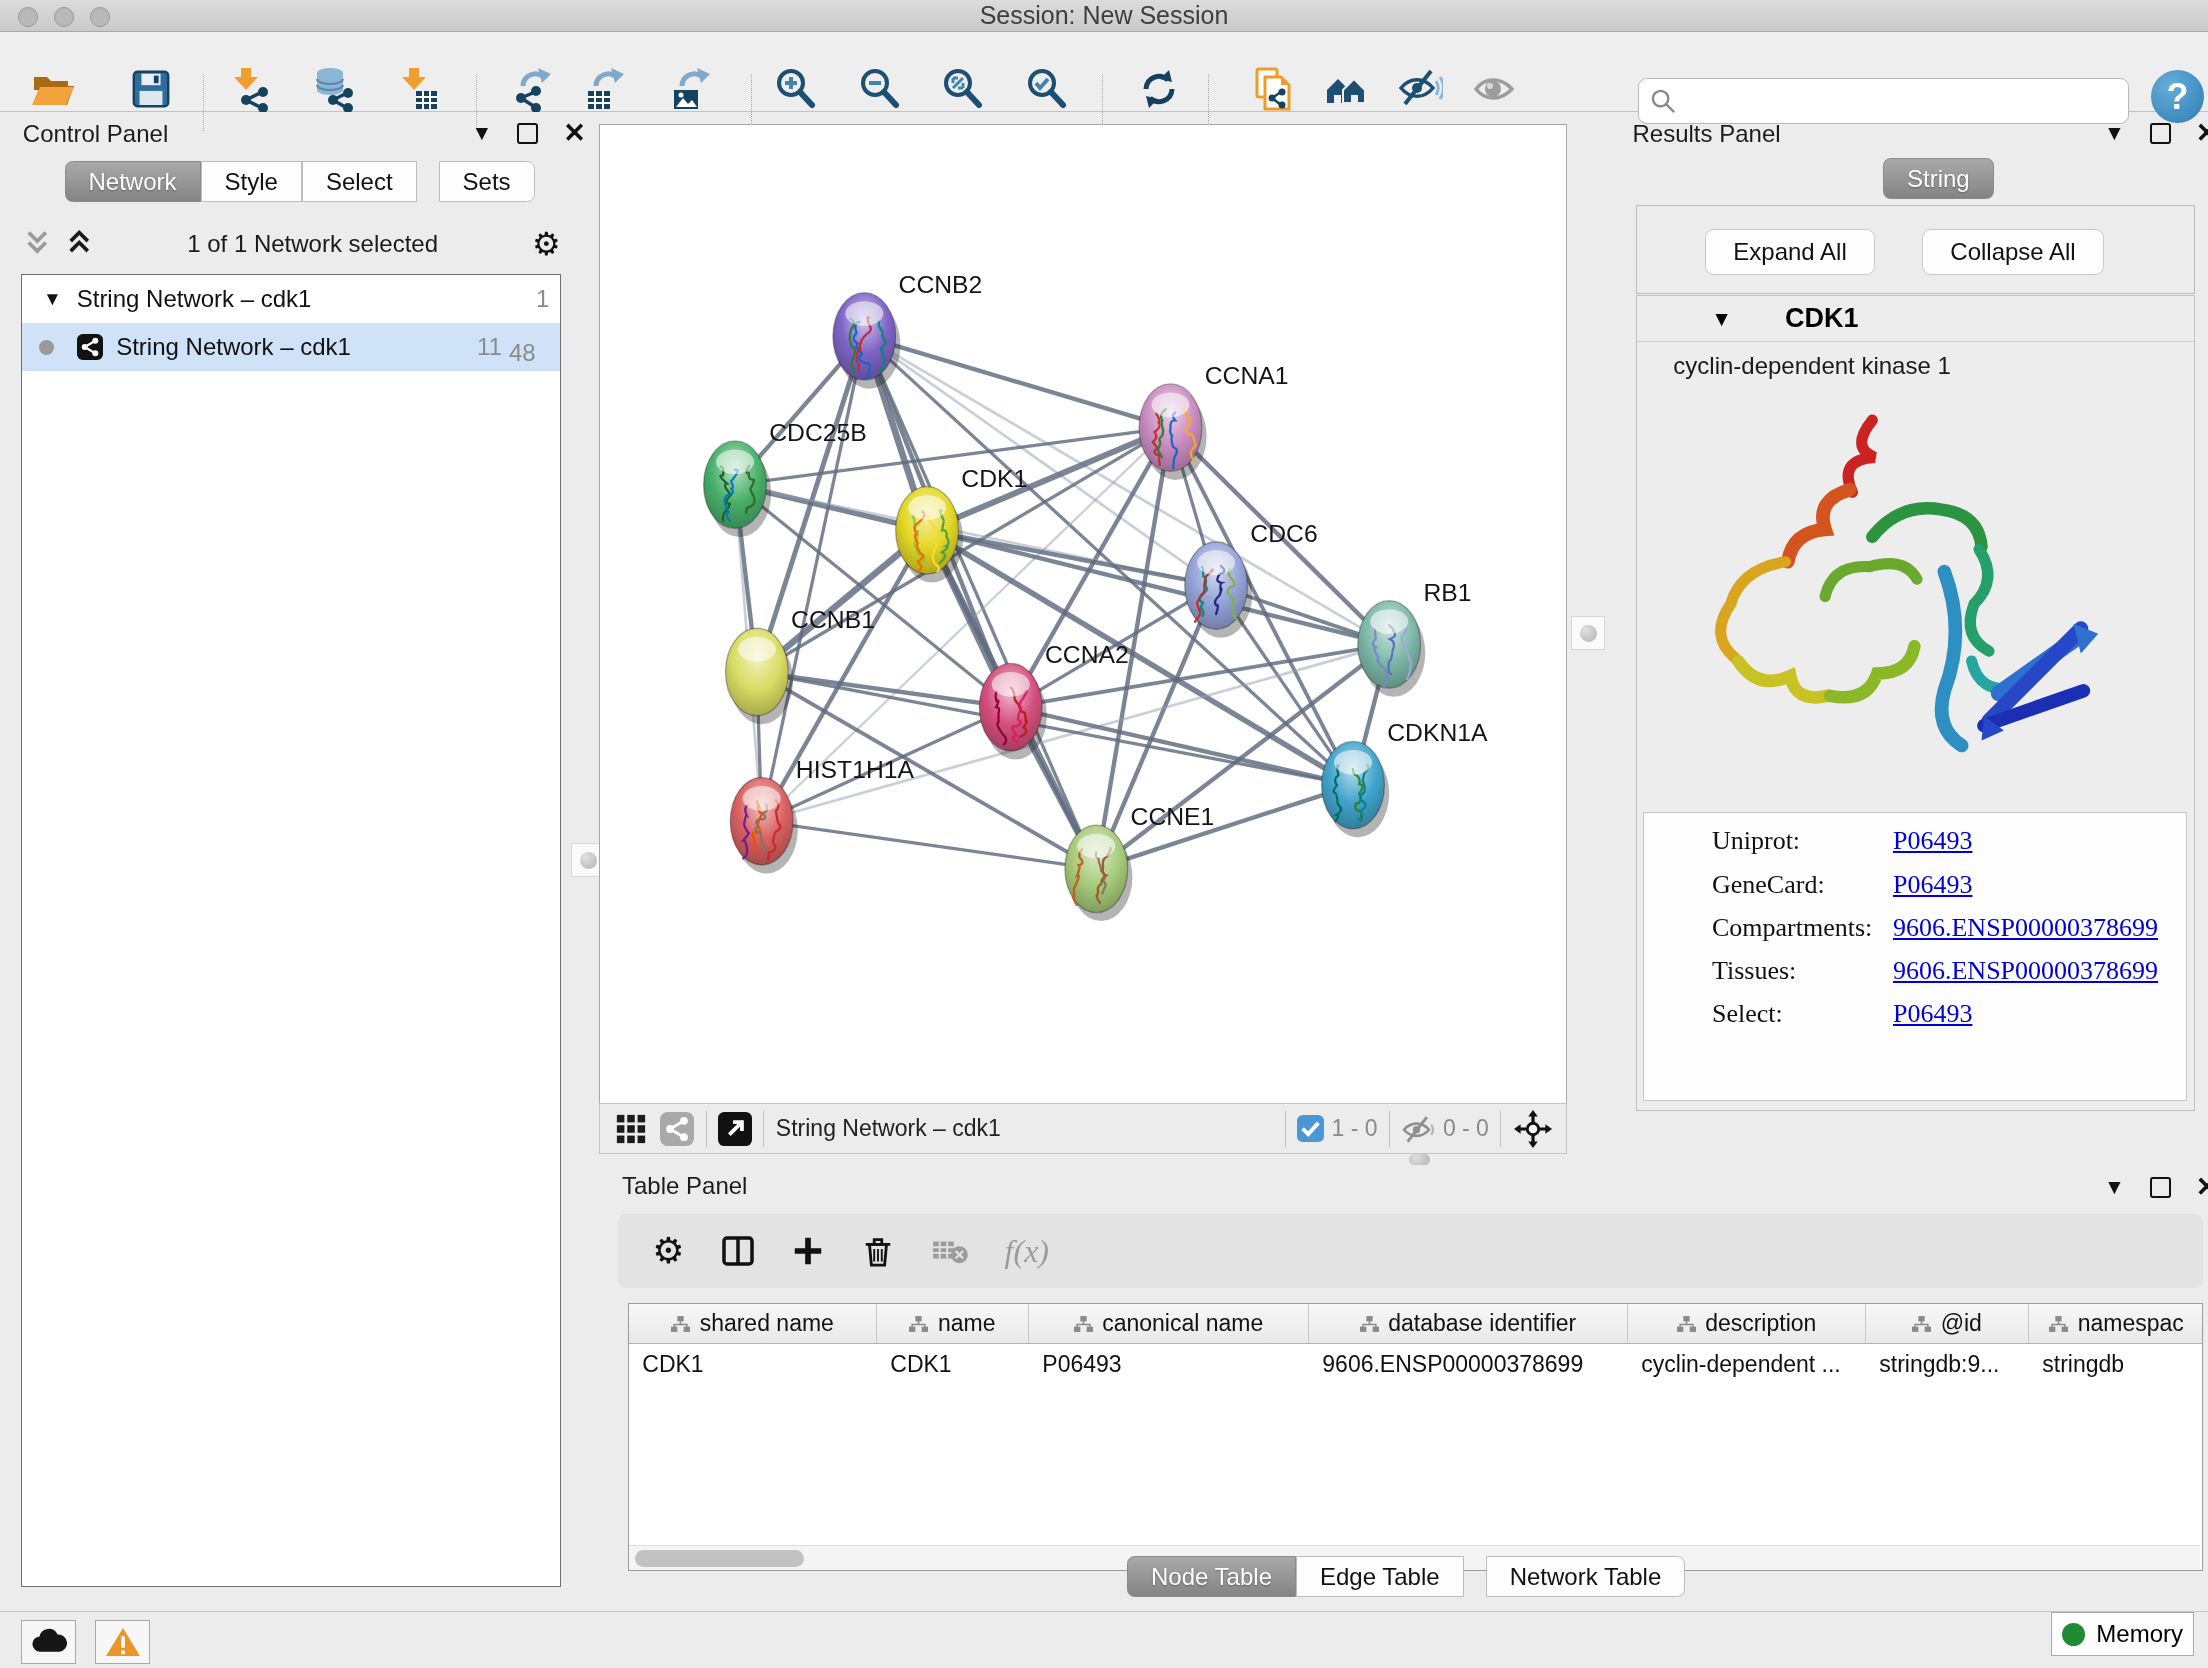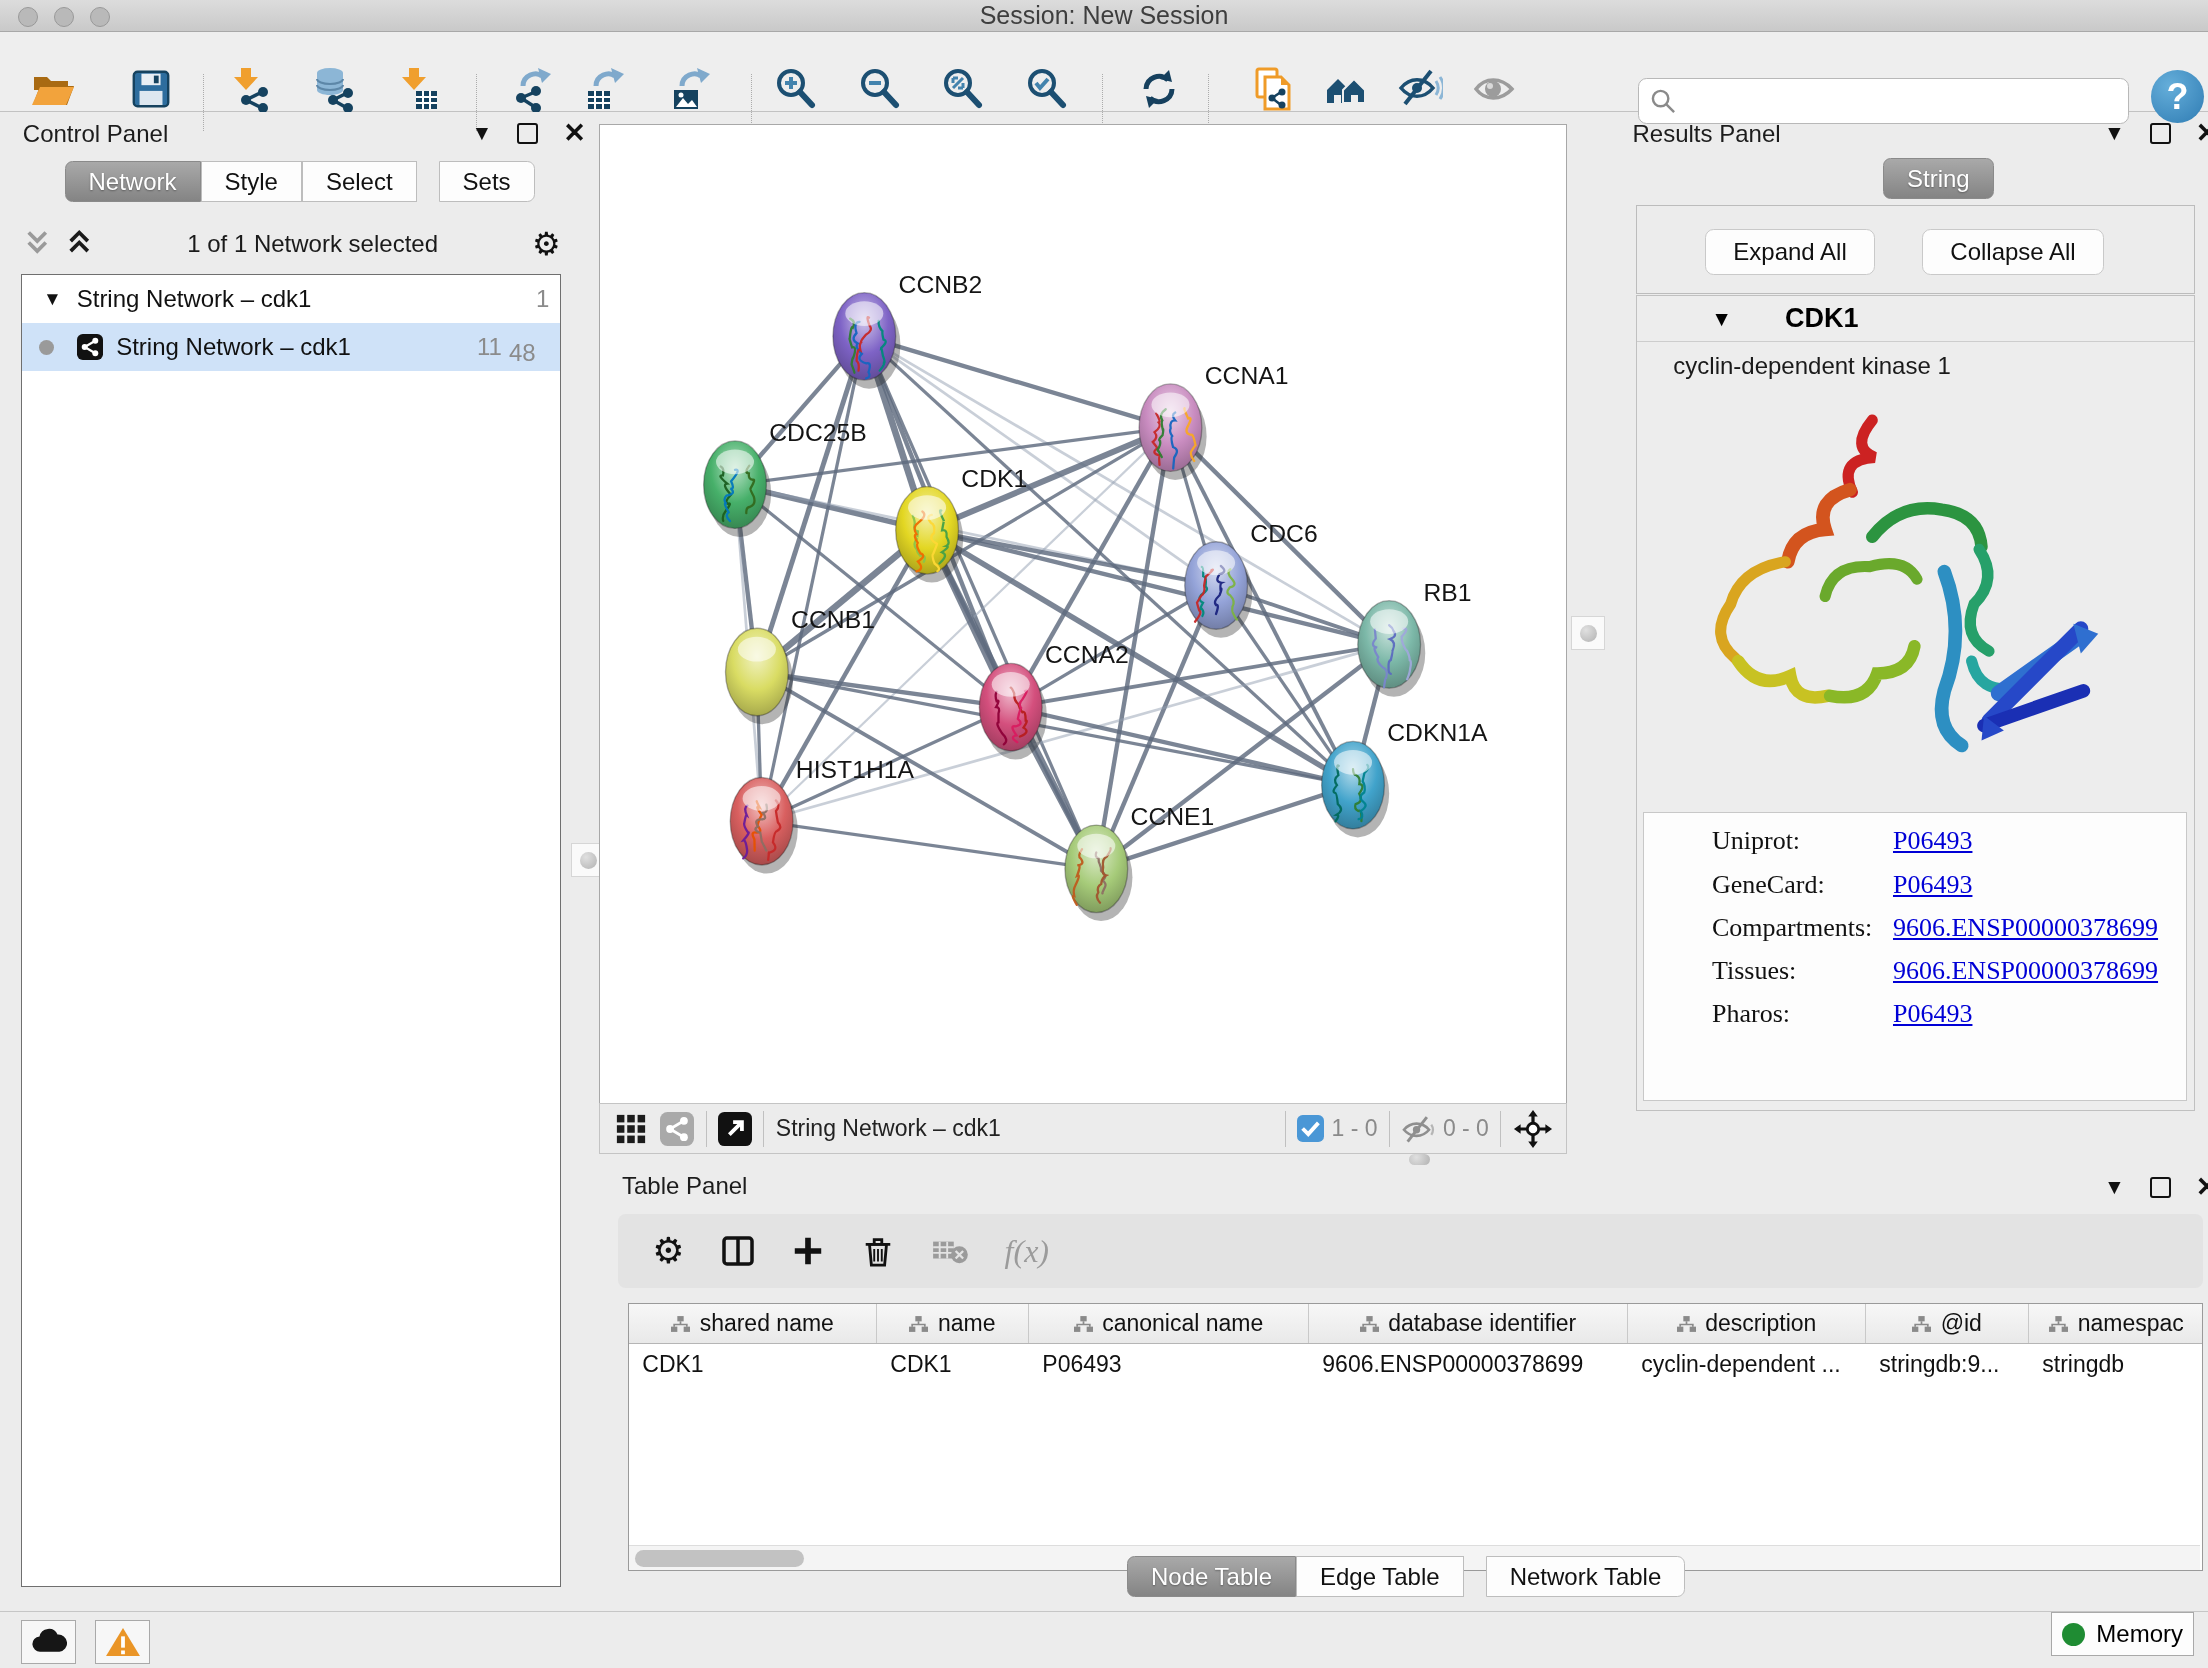--- a/index.html
+++ b/index.html
@@ -645,21 +645,21 @@
           </div>
           <div class="cl-row">
             <span class="cl-label">Compartments:</span>
             <span class="cl-link">9606.ENSP00000378699</span>
           </div>
           <div class="cl-row">
             <span class="cl-label">Tissues:</span>
             <span class="cl-link">9606.ENSP00000378699</span>
           </div>
           <div class="cl-row">
-            <span class="cl-label">Pharos:</span>
+            <span class="cl-label">Select:</span>
             <span class="cl-link">P06493</span>
           </div>
         </div>
     </div>
   </div>
 </div>
 
 <div id="table-panel" class="abs">
   <div id="tp-header" class="panel-header">Table Panel</div>
   <div class="ph-icons" style="left:1499px; top:5.7px;">

